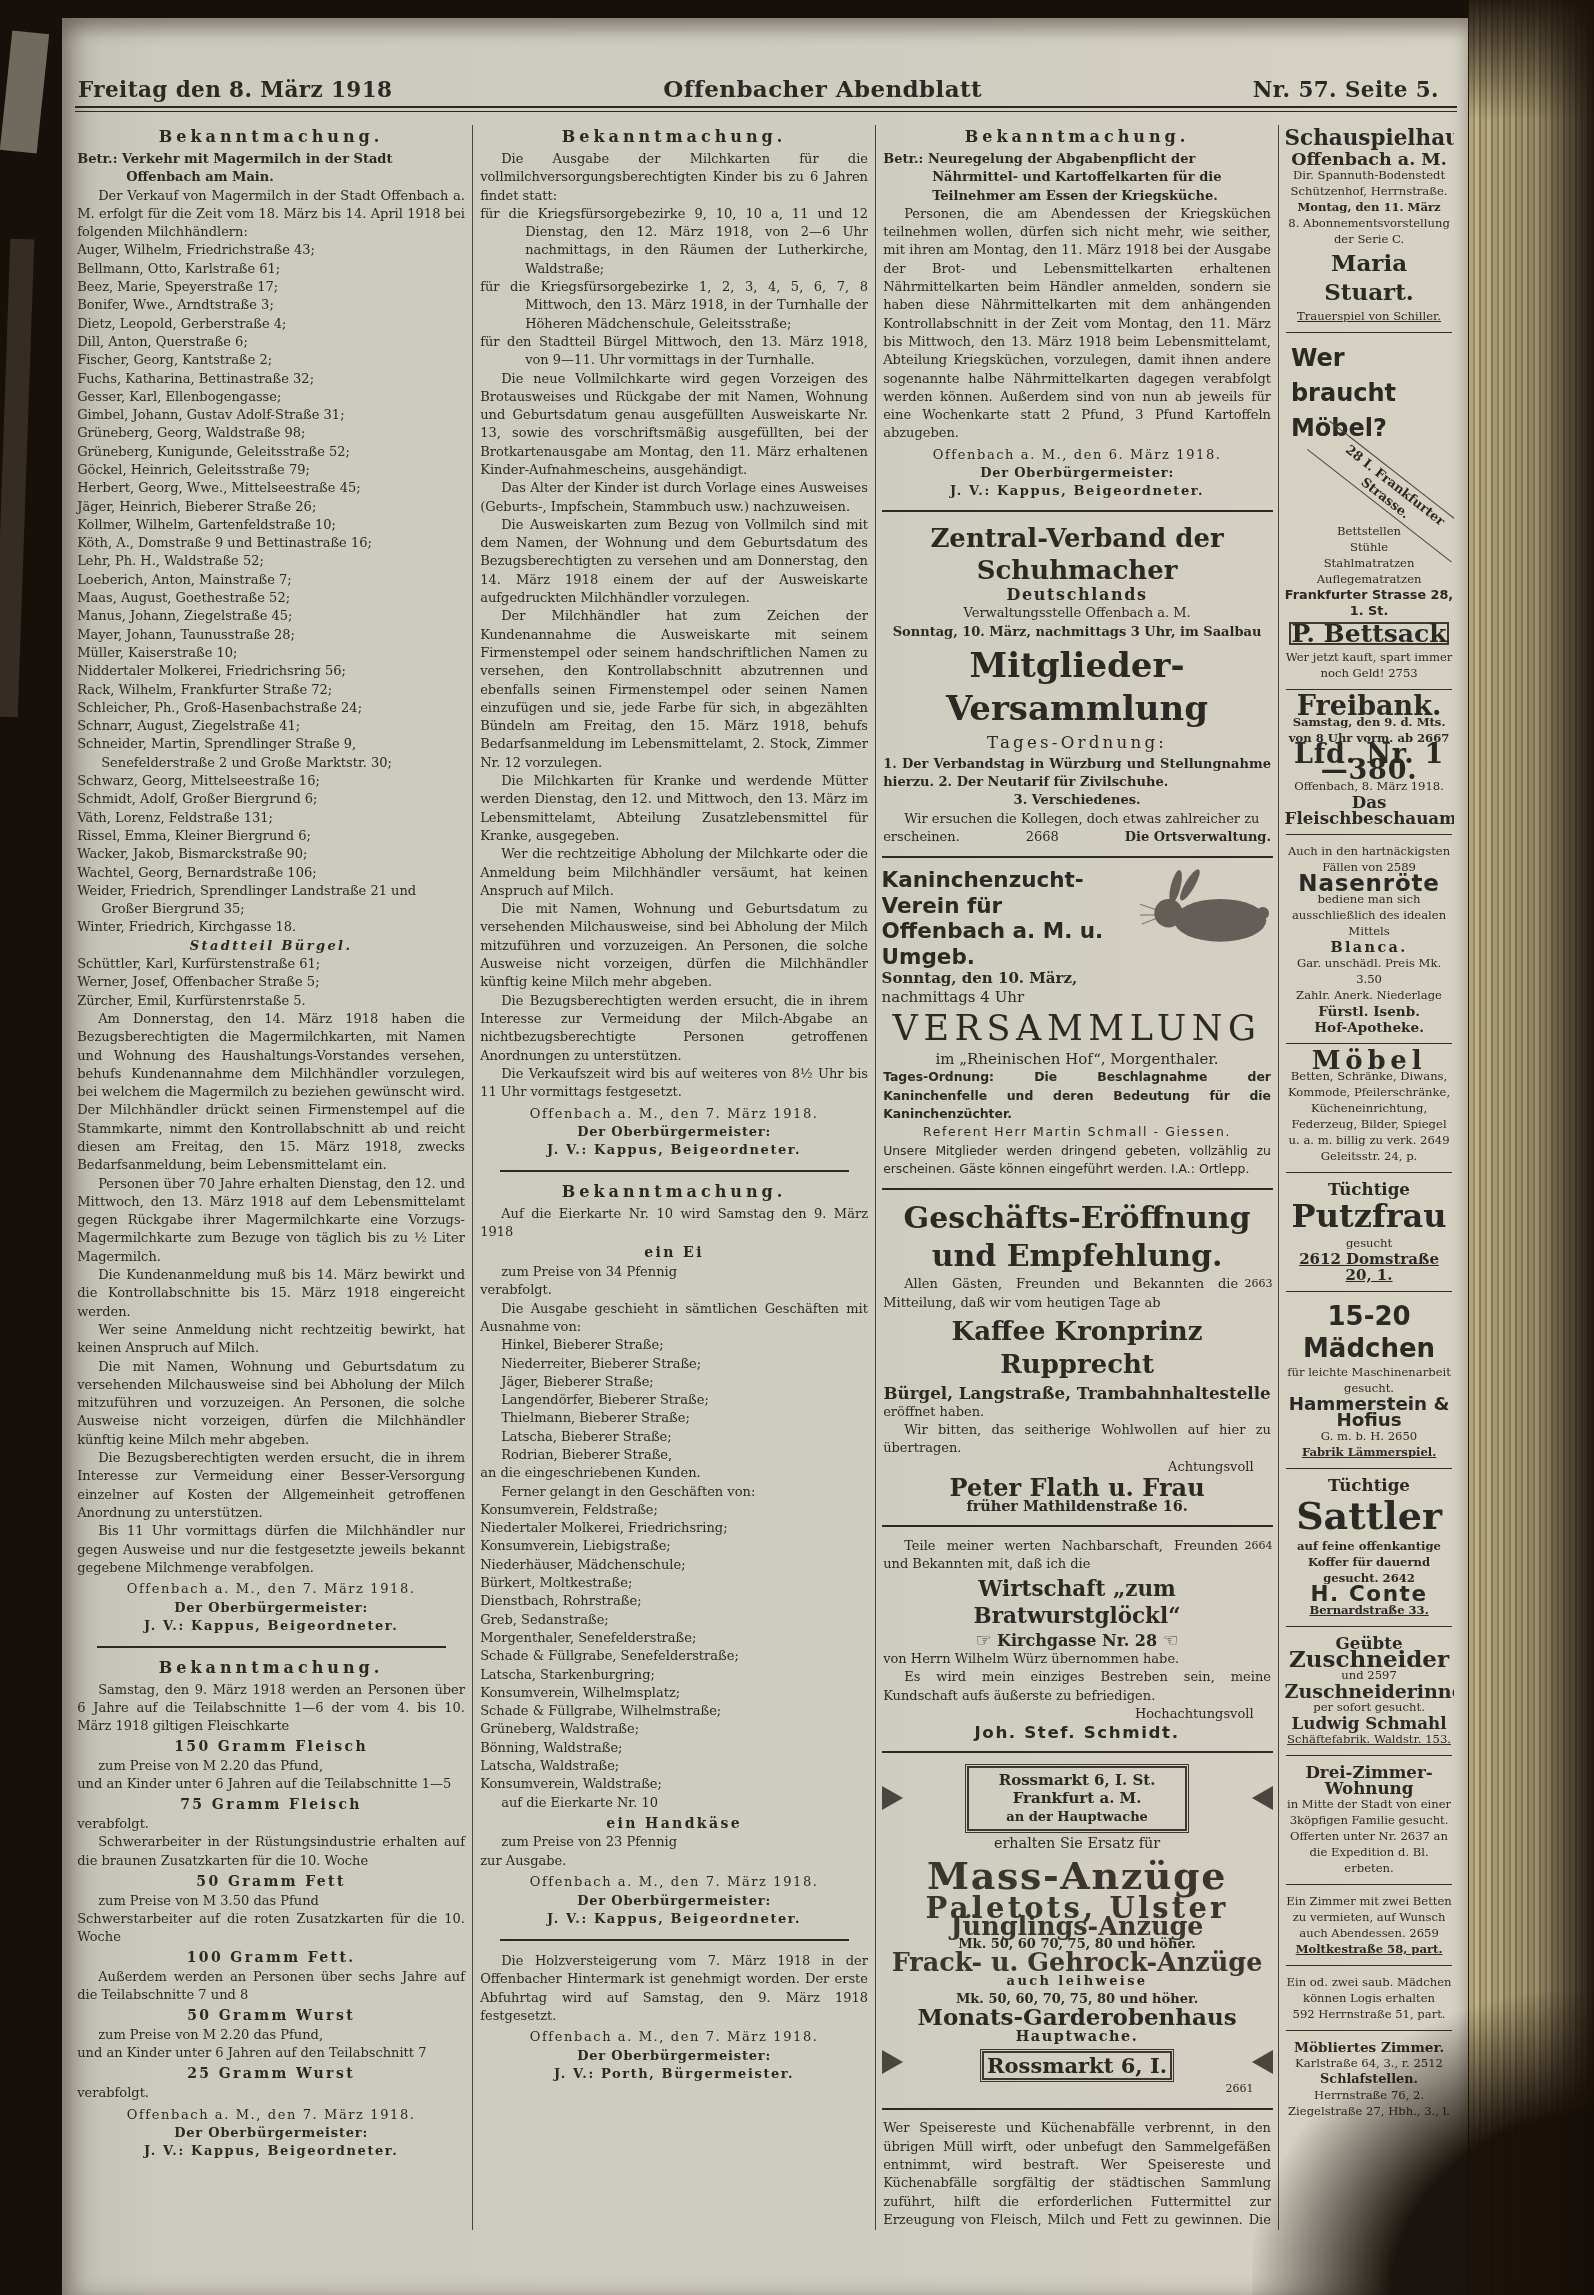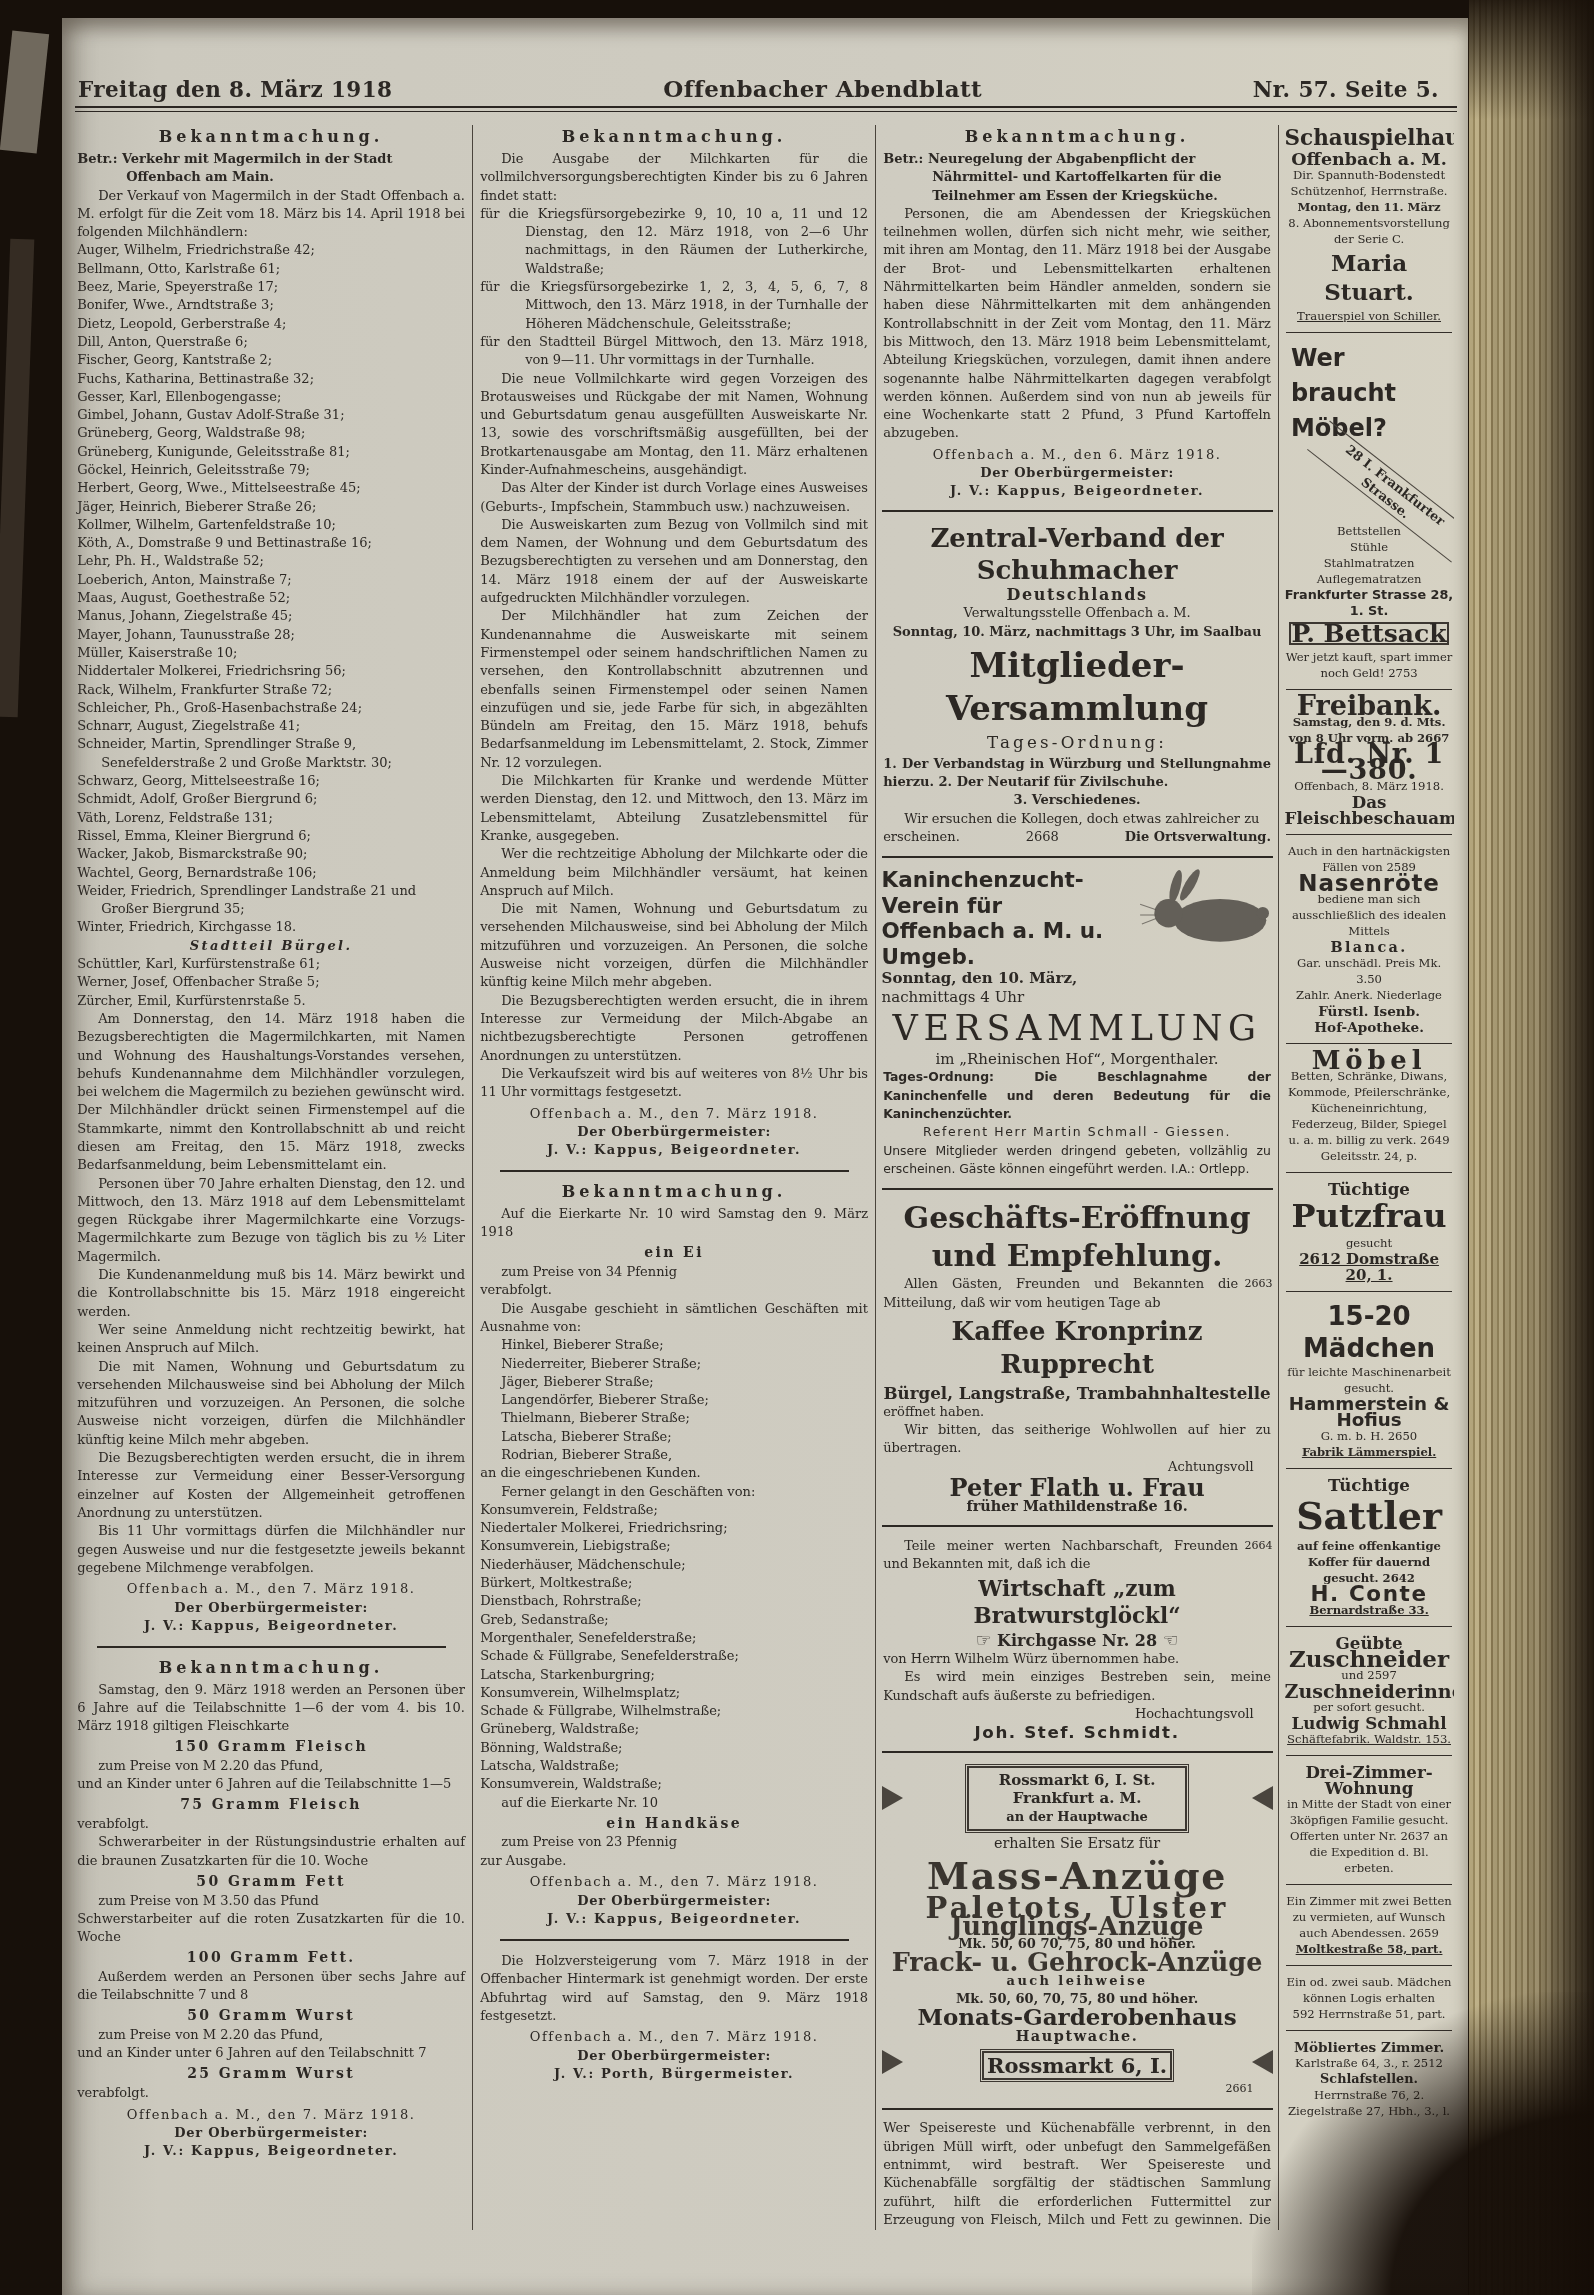--- a/index.html
+++ b/index.html
@@ -129,32 +129,32 @@
     <div class="head-rule"></div>
 
     <div class="cols">
 
       <div class="col colw">
         <section>
           <div class="notice-title">Bekanntmachung.</div>
           <div class="betr">Betr.: Verkehr mit Magermilch in der Stadt Offenbach am Main.</div>
           <p class="j">Der Verkauf von Magermilch in der Stadt Offenbach a. M. erfolgt für die Zeit vom 18. März bis 14. April 1918 bei folgenden Milchhändlern:</p>
           <div class="lines">
-              <div>Auger, Wilhelm, Friedrichstraße 42;</div>
+              <div>Auger, Wilhelm, Friedrichstraße 43;</div>
               <div>Bellmann, Otto, Karlstraße 61;</div>
               <div>Beez, Marie, Speyerstraße 17;</div>
               <div>Bonifer, Wwe., Arndtstraße 3;</div>
               <div>Dietz, Leopold, Gerberstraße 4;</div>
               <div>Dill, Anton, Querstraße 6;</div>
               <div>Fischer, Georg, Kantstraße 2;</div>
               <div>Fuchs, Katharina, Bettinastraße 32;</div>
               <div>Gesser, Karl, Ellenbogengasse;</div>
               <div>Gimbel, Johann, Gustav Adolf-Straße 31;</div>
               <div>Grüneberg, Georg, Waldstraße 98;</div>
-              <div>Grüneberg, Kunigunde, Geleitsstraße 81;</div>
+              <div>Grüneberg, Kunigunde, Geleitsstraße 52;</div>
               <div>Göckel, Heinrich, Geleitsstraße 79;</div>
               <div>Herbert, Georg, Wwe., Mittelseestraße 45;</div>
               <div>Jäger, Heinrich, Bieberer Straße 26;</div>
               <div>Kollmer, Wilhelm, Gartenfeldstraße 10;</div>
               <div>Köth, A., Domstraße 9 und Bettinastraße 16;</div>
               <div>Lehr, Ph. H., Waldstraße 52;</div>
               <div>Loeberich, Anton, Mainstraße 7;</div>
               <div>Maas, August, Goethestraße 52;</div>
               <div>Manus, Johann, Ziegelstraße 45;</div>
               <div>Mayer, Johann, Taunusstraße 28;</div>

